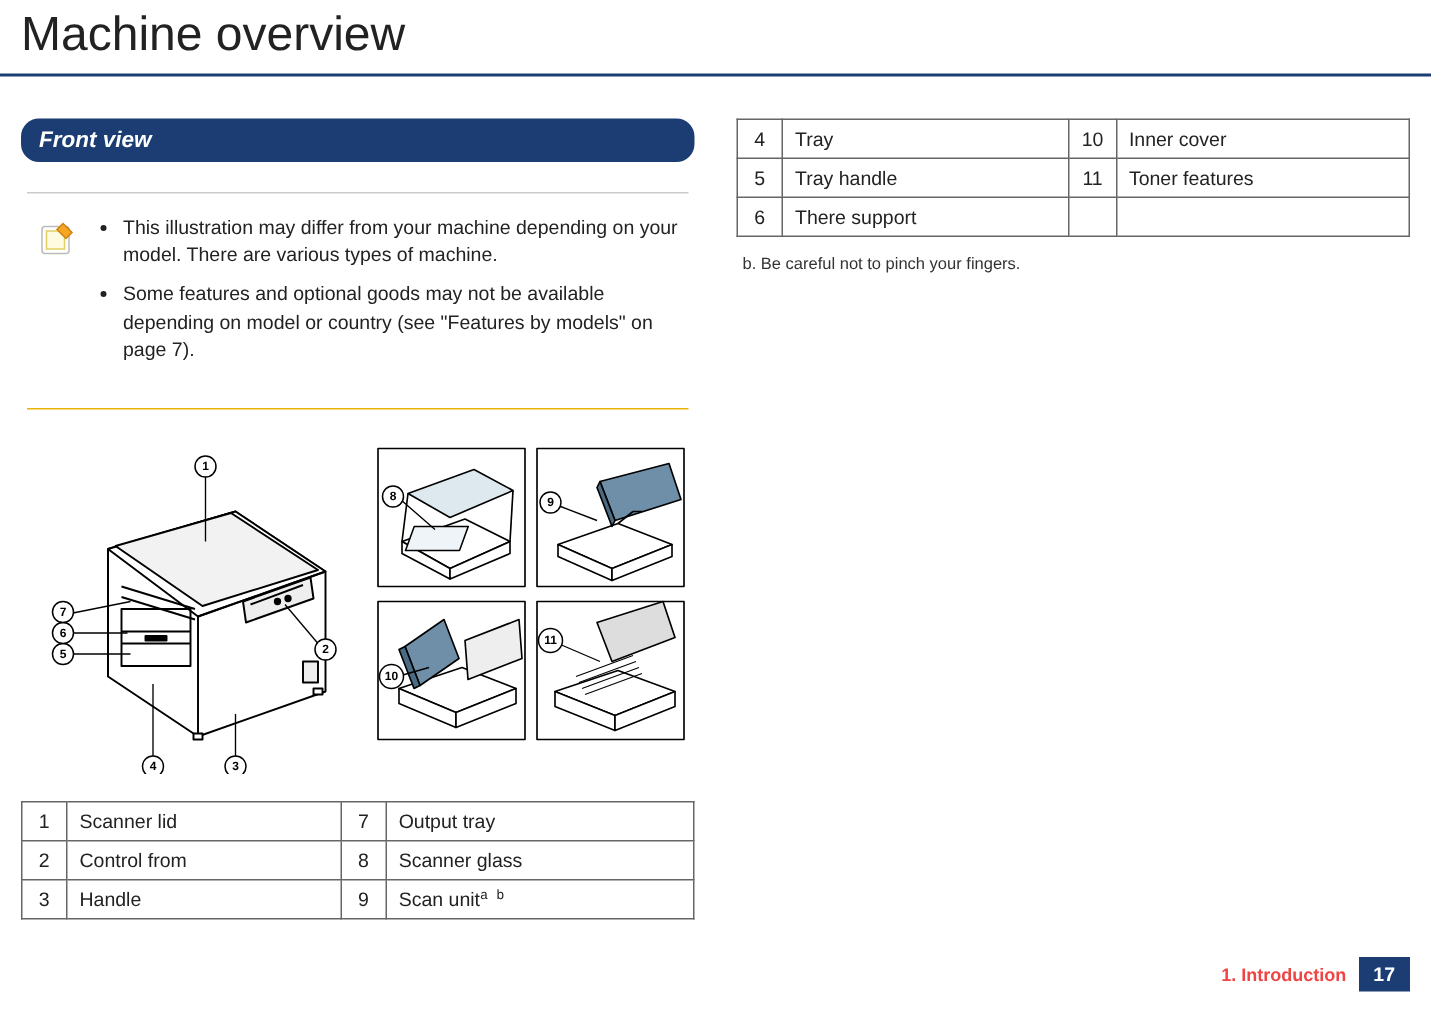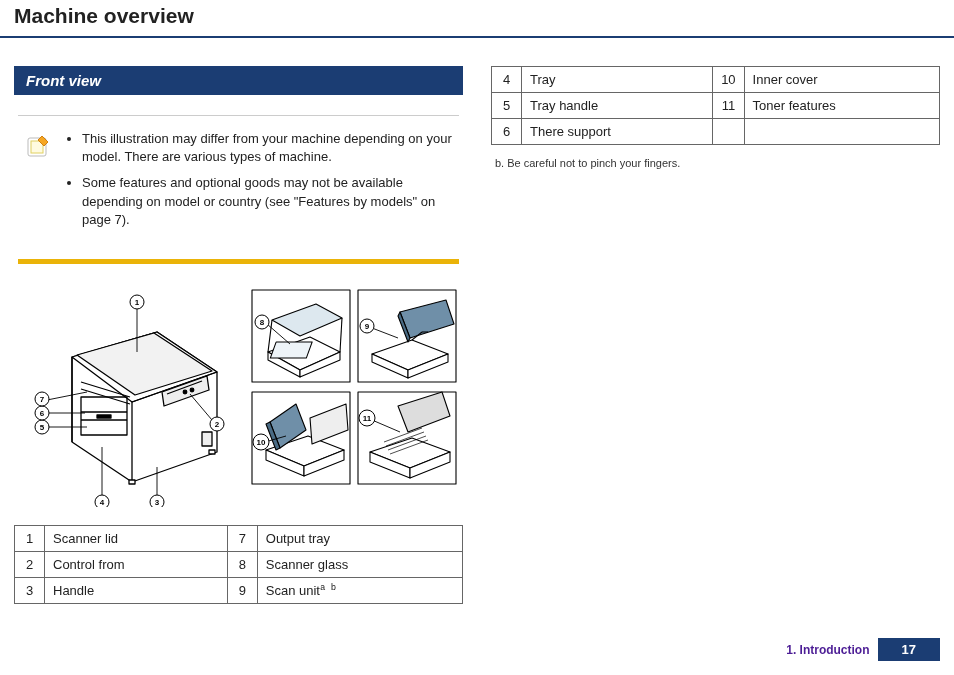--- a/index.html
+++ b/index.html
@@ -6,22 +6,22 @@
   body {
     font-family: "Segoe UI", Arial, sans-serif;
     width: 954px;
     height: 675px;
     background: #fff;
     color: #222;
     position: relative;
     overflow: hidden;
   }
   .page-title {
-    font-size: 21px;
-    font-weight: 700;
+    font-size: 32px;
+    font-weight: 400;
     padding: 4px 11px 8px 14px;
     border-bottom: 2px solid #1b3d73;
     margin-bottom: 28px;
   }
   .columns {
     display: flex;
     gap: 28px;
     padding: 0 14px;
   }
   .col {
@@ -29,25 +29,26 @@
     min-width: 0;
   }
   .section-head {
     background: #1b3d73;
     color: #fff;
     font-weight: 700;
     font-style: italic;
     font-size: 15px;
     padding: 6px 12px;
     margin-bottom: 20px;
+    border-radius: 12px;
   }
   .note-box {
     position: relative;
     border-top: 1px solid #ccc;
-    border-bottom: 5px solid #eab308;
+    border-bottom: 1px solid #eab308;
     padding: 14px 0 14px 48px;
     margin: 0 4px 18px 4px;
     font-size: 13px;
     line-height: 1.4;
   }
   .note-icon {
     position: absolute;
     left: 6px;
     top: 16px;
   }
@@ -99,29 +100,29 @@
   .footer {
     position: absolute;
     right: 14px;
     bottom: 14px;
     display: flex;
     align-items: center;
     gap: 8px;
     font-size: 12px;
   }
   .chap-label {
-    color: #4c1d95;
+    color: #ef4444;
     font-weight: 700;
     text-align: right;
   }
   .page-num {
     background: #1b3d73;
     color: #fff;
     font-weight: 700;
-    padding: 4px 24px;
+    padding: 4px 10px;
     font-size: 13px;
   }
 </style>
 </head>
 <body>
 
 <h1 class="page-title">Machine overview</h1>
 
 <div class="columns">
 

